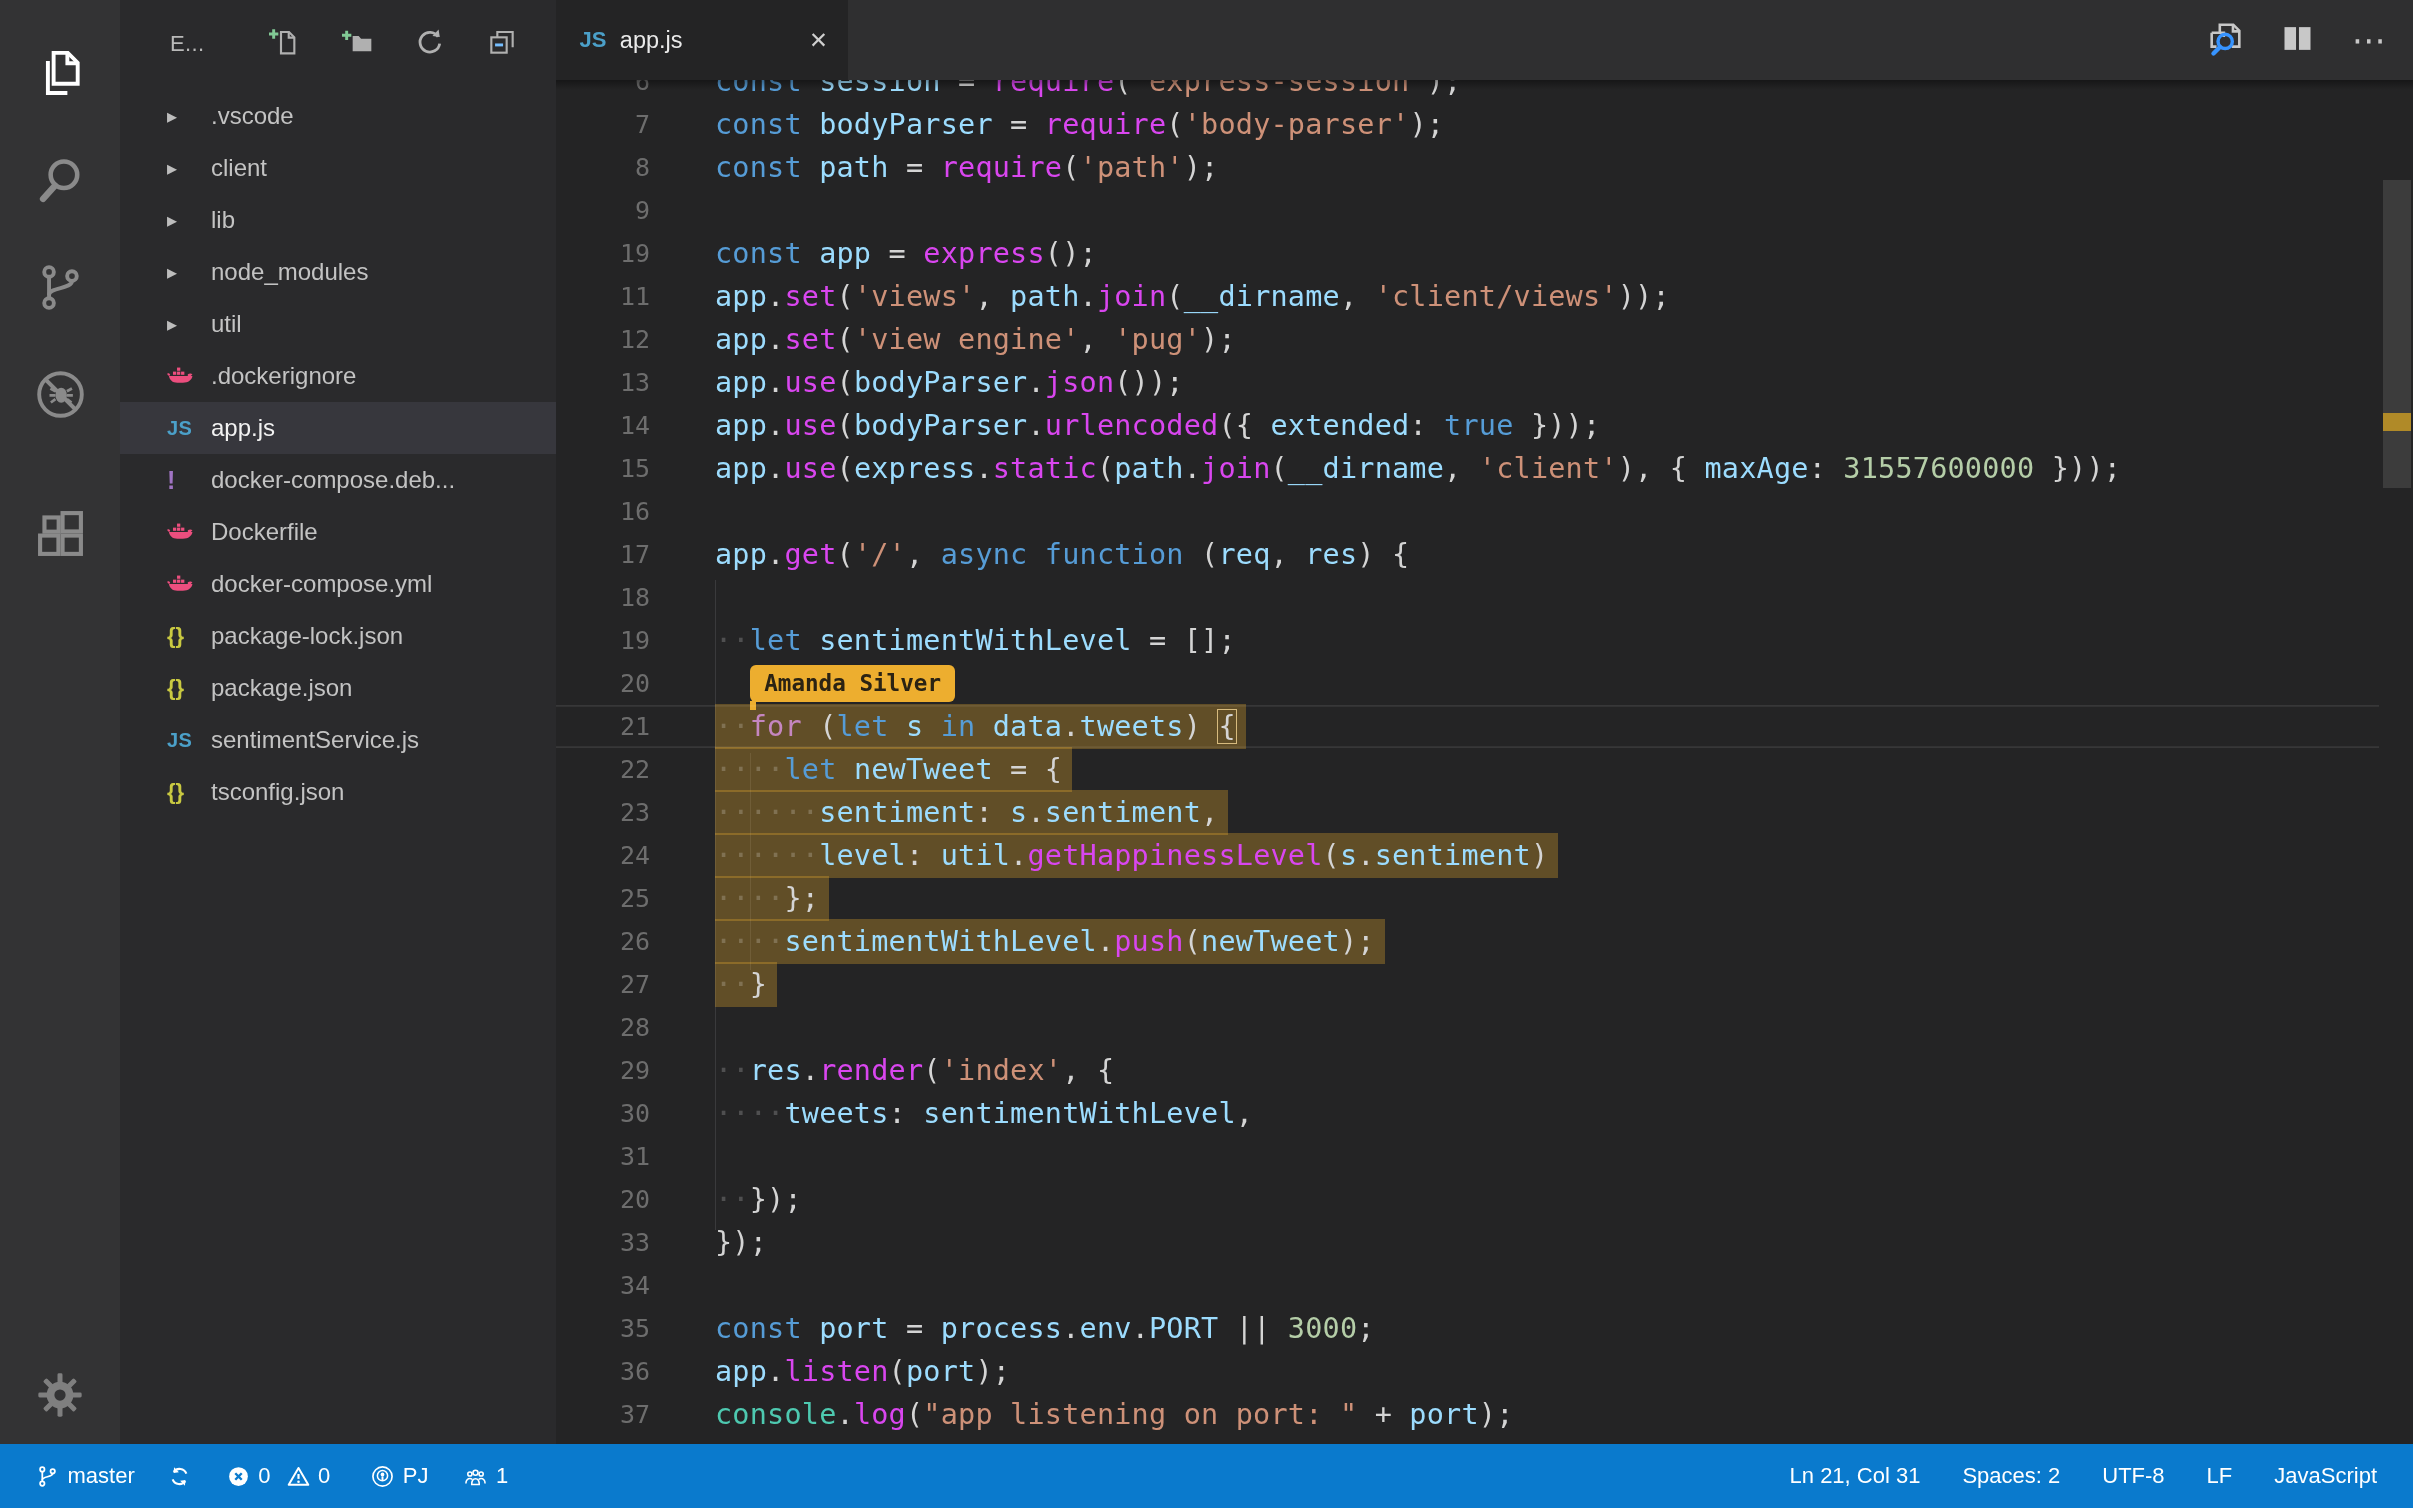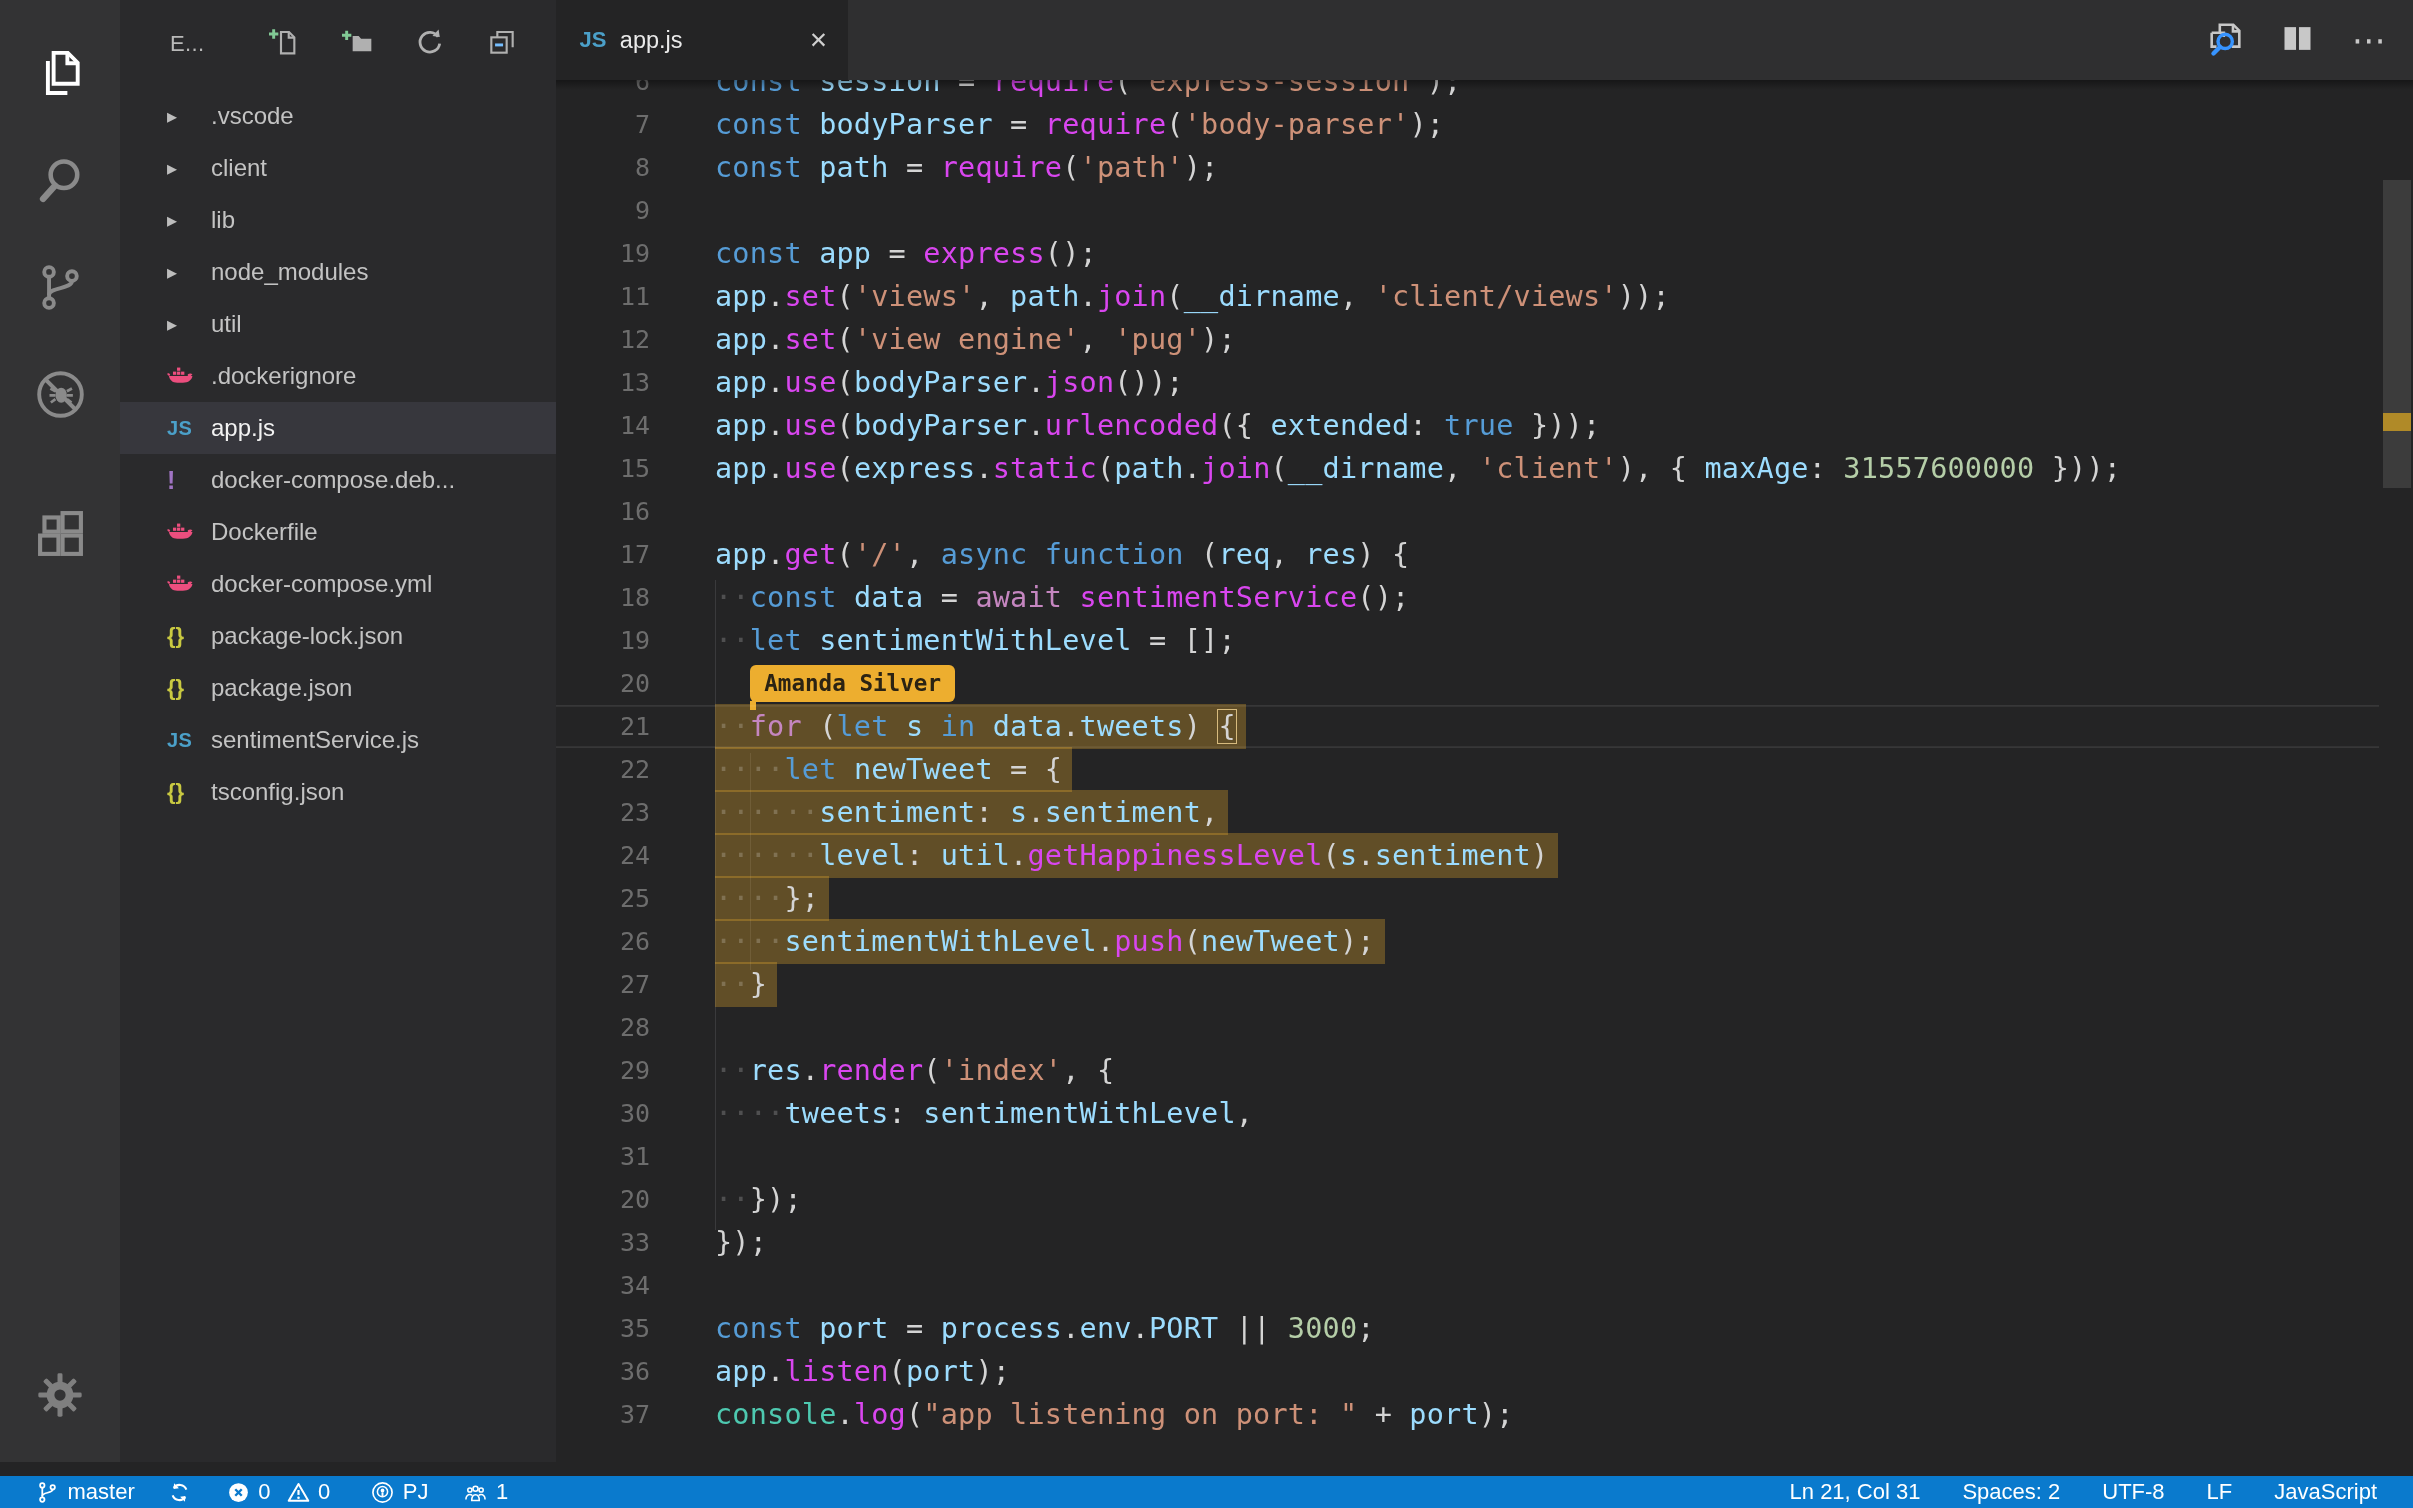--- a/index.html
+++ b/index.html
@@ -59,21 +59,21 @@
   .badge{position:absolute;left:194px;top:2.5px;height:37px;display:flex;align-items:center;
          background:#EDAE2F;color:#2b2313;font:bold 22.6px "DejaVu Sans Mono",monospace;
          padding:0 14.2px;border-radius:5.9px;z-index:5;}
   .badge::after{content:"";position:absolute;left:0;bottom:-8.4px;width:5.9px;height:9.2px;background:#EDAE2F;}
 
   #scrollbar{position:absolute;right:0;top:80px;width:32px;bottom:0;}
   #scroll-slider{position:absolute;left:1.7px;right:1.7px;top:100px;height:308px;background:rgba(121,121,121,.28);}
   #scroll-marker{position:absolute;left:1.7px;right:1.7px;top:333px;height:18.4px;background:#b08a28;}
 
   
-  #statusbar{position:absolute;left:0;bottom:0;width:100%;height:32px;background:#0a7acd;
+  #statusbar{position:absolute;left:0;bottom:0;width:100%;height:64px;background:#0a7acd;
              display:flex;align-items:center;color:#fff;font-size:22px;z-index:10;}
   #status-left{display:flex;align-items:center;padding-left:35px;}
   #status-right{margin-left:auto;display:flex;align-items:flex-end;gap:42px;padding-right:36px;}
   .st-group{display:flex;align-items:center;}
   .st-group .st-label{margin-left:7.5px;}
   .st-ico{display:flex;align-items:center;justify-content:center;}
 </style>
 </head>
 <body>
 
@@ -382,21 +382,20 @@
           <div class="code-row">
             <div class="ln">16</div>
             <pre></pre>
           </div>
           <div class="code-row">
             <div class="ln">17</div>
             <pre><span class="tok-var">app</span><span class="tok-pun">.</span><span class="tok-fn">get</span><span class="tok-pun">(</span><span class="tok-str">'/'</span><span class="tok-pun">, </span><span class="tok-kw">async</span><span class="tok-pun"> </span><span class="tok-kw">function</span><span class="tok-pun"> (</span><span class="tok-var">req</span><span class="tok-pun">, </span><span class="tok-var">res</span><span class="tok-pun">) {</span></pre>
           </div>
           <div class="code-row">
             <div class="ln">18</div>
-            <pre><span class="tok-ws">··</span><span class="tok-kw">const </span><span class="tok-var">data</span><span class="tok-pun"> = </span><span class="tok-ctl">await</span><span class="tok-pun"> </span><span class="tok-fn">sentimentService</span><span class="tok-pun">();</span></pre>
           </div>
           <div class="code-row">
             <div class="ln">19</div>
             <pre><span class="tok-ws">··</span><span class="tok-kw">let </span><span class="tok-var">sentimentWithLevel</span><span class="tok-pun"> = [];</span></pre>
           </div>
           <div class="code-row">
             <div class="ln">20</div>
             <pre></pre>
             <div class="badge">Amanda Silver</div>
           </div>

